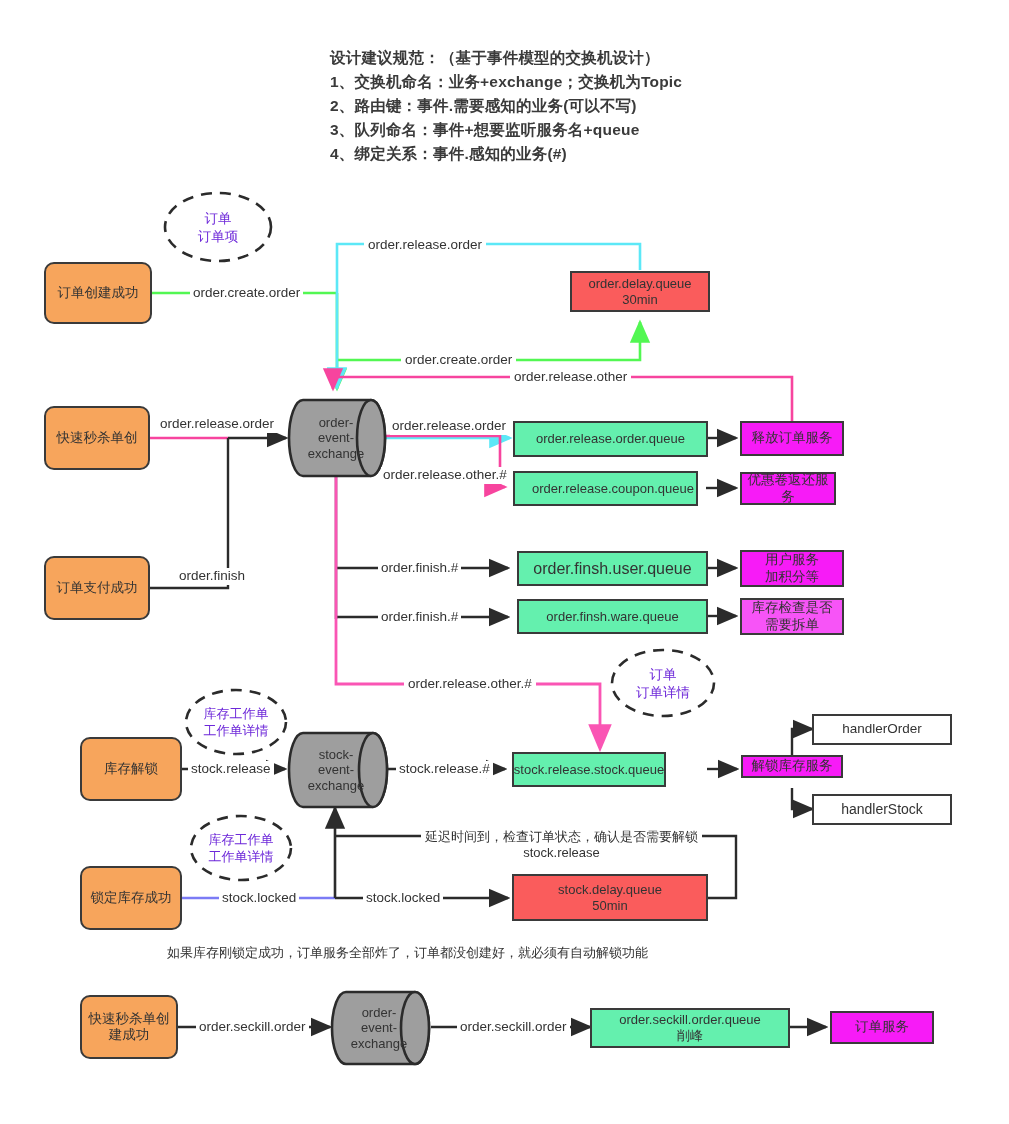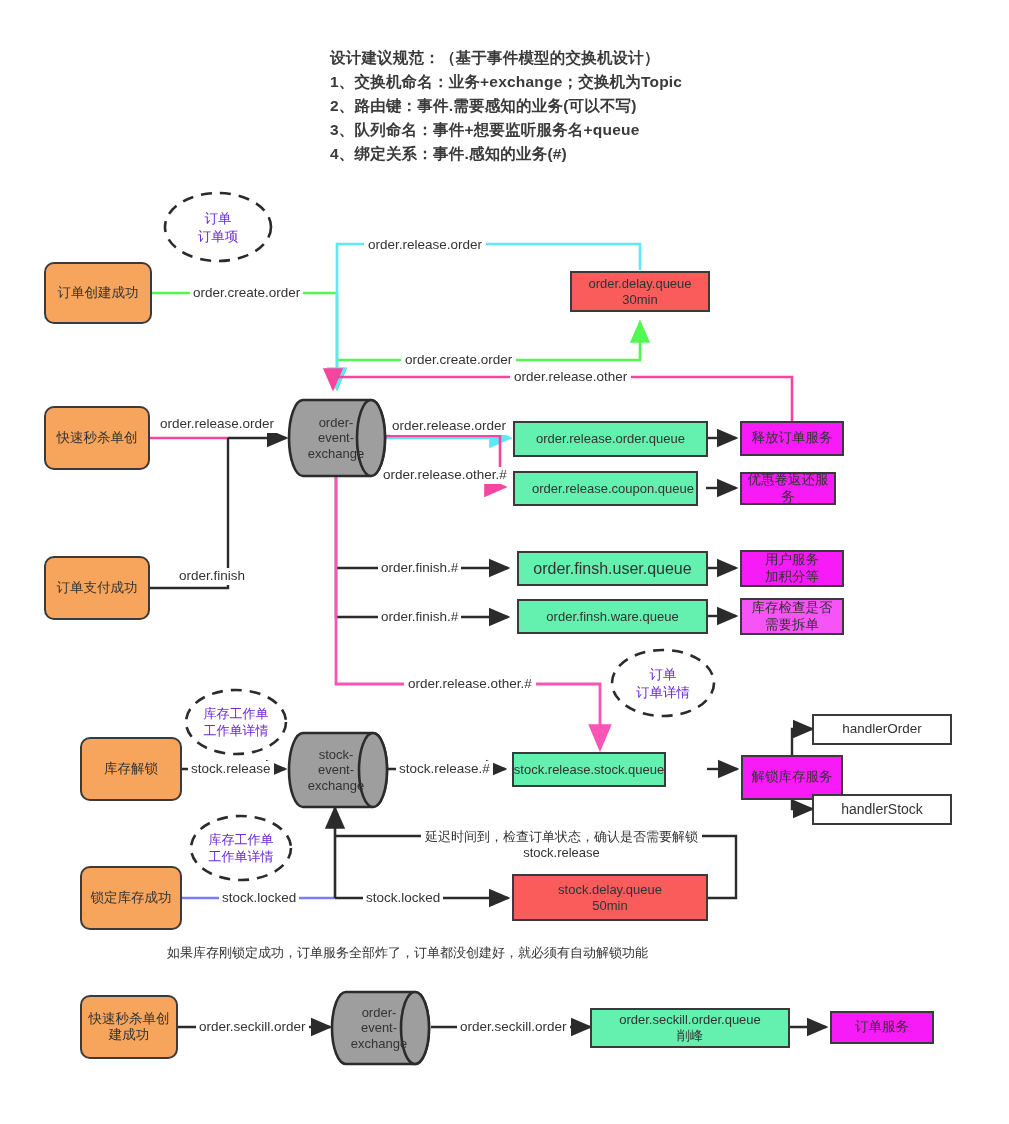--- a/index.html
+++ b/index.html
@@ -195,21 +195,21 @@
 50min</div>
   <div class="node n-green" style="left:590px;top:1008px;width:200px;height:40px;font-size:13px;">order.seckill.order.queue
 削峰</div>
 
   <div class="node n-magenta" style="left:740px;top:421px;width:104px;height:35px;font-size:13.5px;">释放订单服务</div>
   <div class="node n-magenta" style="left:740px;top:472px;width:96px;height:33px;font-size:13.5px;">优惠卷返还服务</div>
   <div class="node n-magenta" style="left:740px;top:550px;width:104px;height:37px;font-size:13.5px;">用户服务
 加积分等</div>
   <div class="node n-magenta-soft" style="left:740px;top:598px;width:104px;height:37px;font-size:13.5px;">库存检查是否
 需要拆单</div>
-  <div class="node n-magenta" style="left:741px;top:755px;width:102px;height:45px;font-size:13.5px;">解锁库存服务</div>
+  <div class="node n-magenta" style="left:741px;top:755px;width:102px;height:23px;font-size:13.5px;">解锁库存服务</div>
   <div class="node n-magenta" style="left:830px;top:1011px;width:104px;height:33px;font-size:13.5px;">订单服务</div>
 
   <div class="node n-white" style="left:812px;top:714px;width:140px;height:31px;font-size:13.5px;">handlerOrder</div>
   <div class="node n-white" style="left:812px;top:794px;width:140px;height:31px;font-size:14px;">handlerStock</div>
 
   <div class="edge-label" style="left:190px;top:285px;font-size:13.5px;padding:0 3px;">order.create.order</div>
   <div class="edge-label" style="left:364px;top:237px;font-size:13.5px;padding:0 4px;">order.release.order</div>
   <div class="edge-label" style="left:401px;top:352px;font-size:13.5px;padding:0 4px;">order.create.order</div>
   <div class="edge-label" style="left:510px;top:369px;font-size:13.5px;padding:0 4px;">order.release.other</div>
   <div class="edge-label" style="left:157px;top:416px;font-size:13.5px;padding:0 3px;">order.release.order</div>

